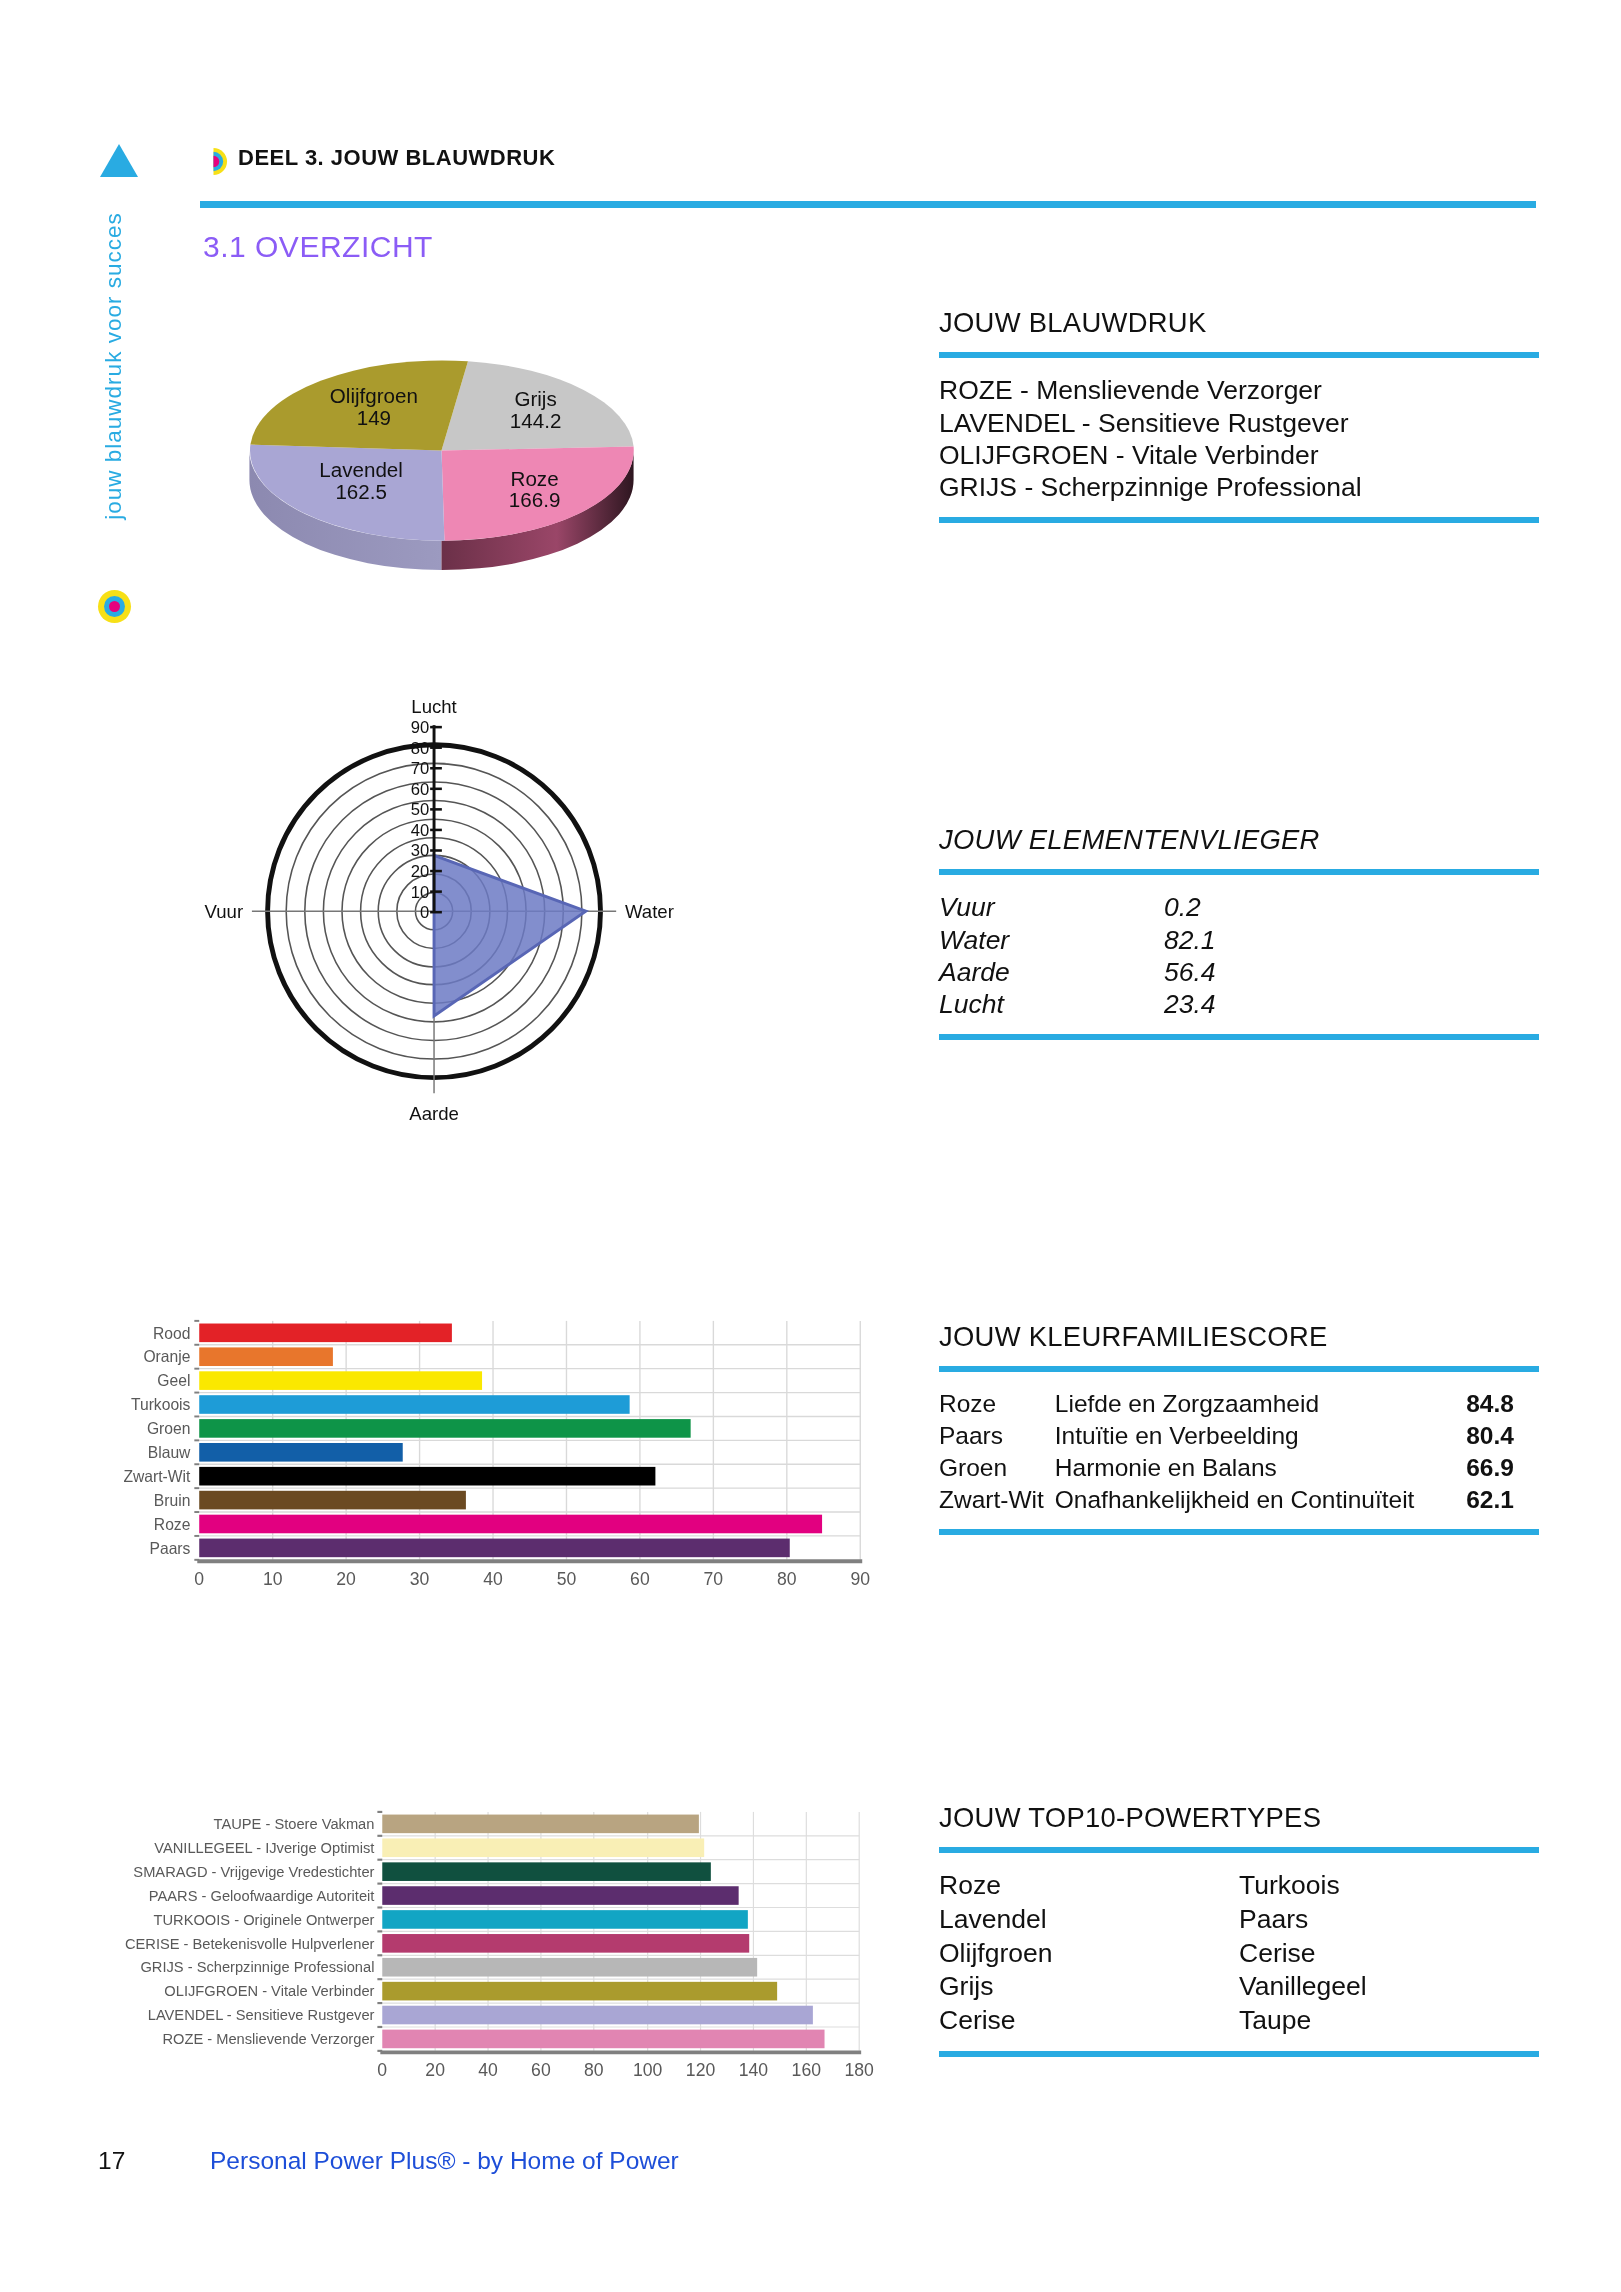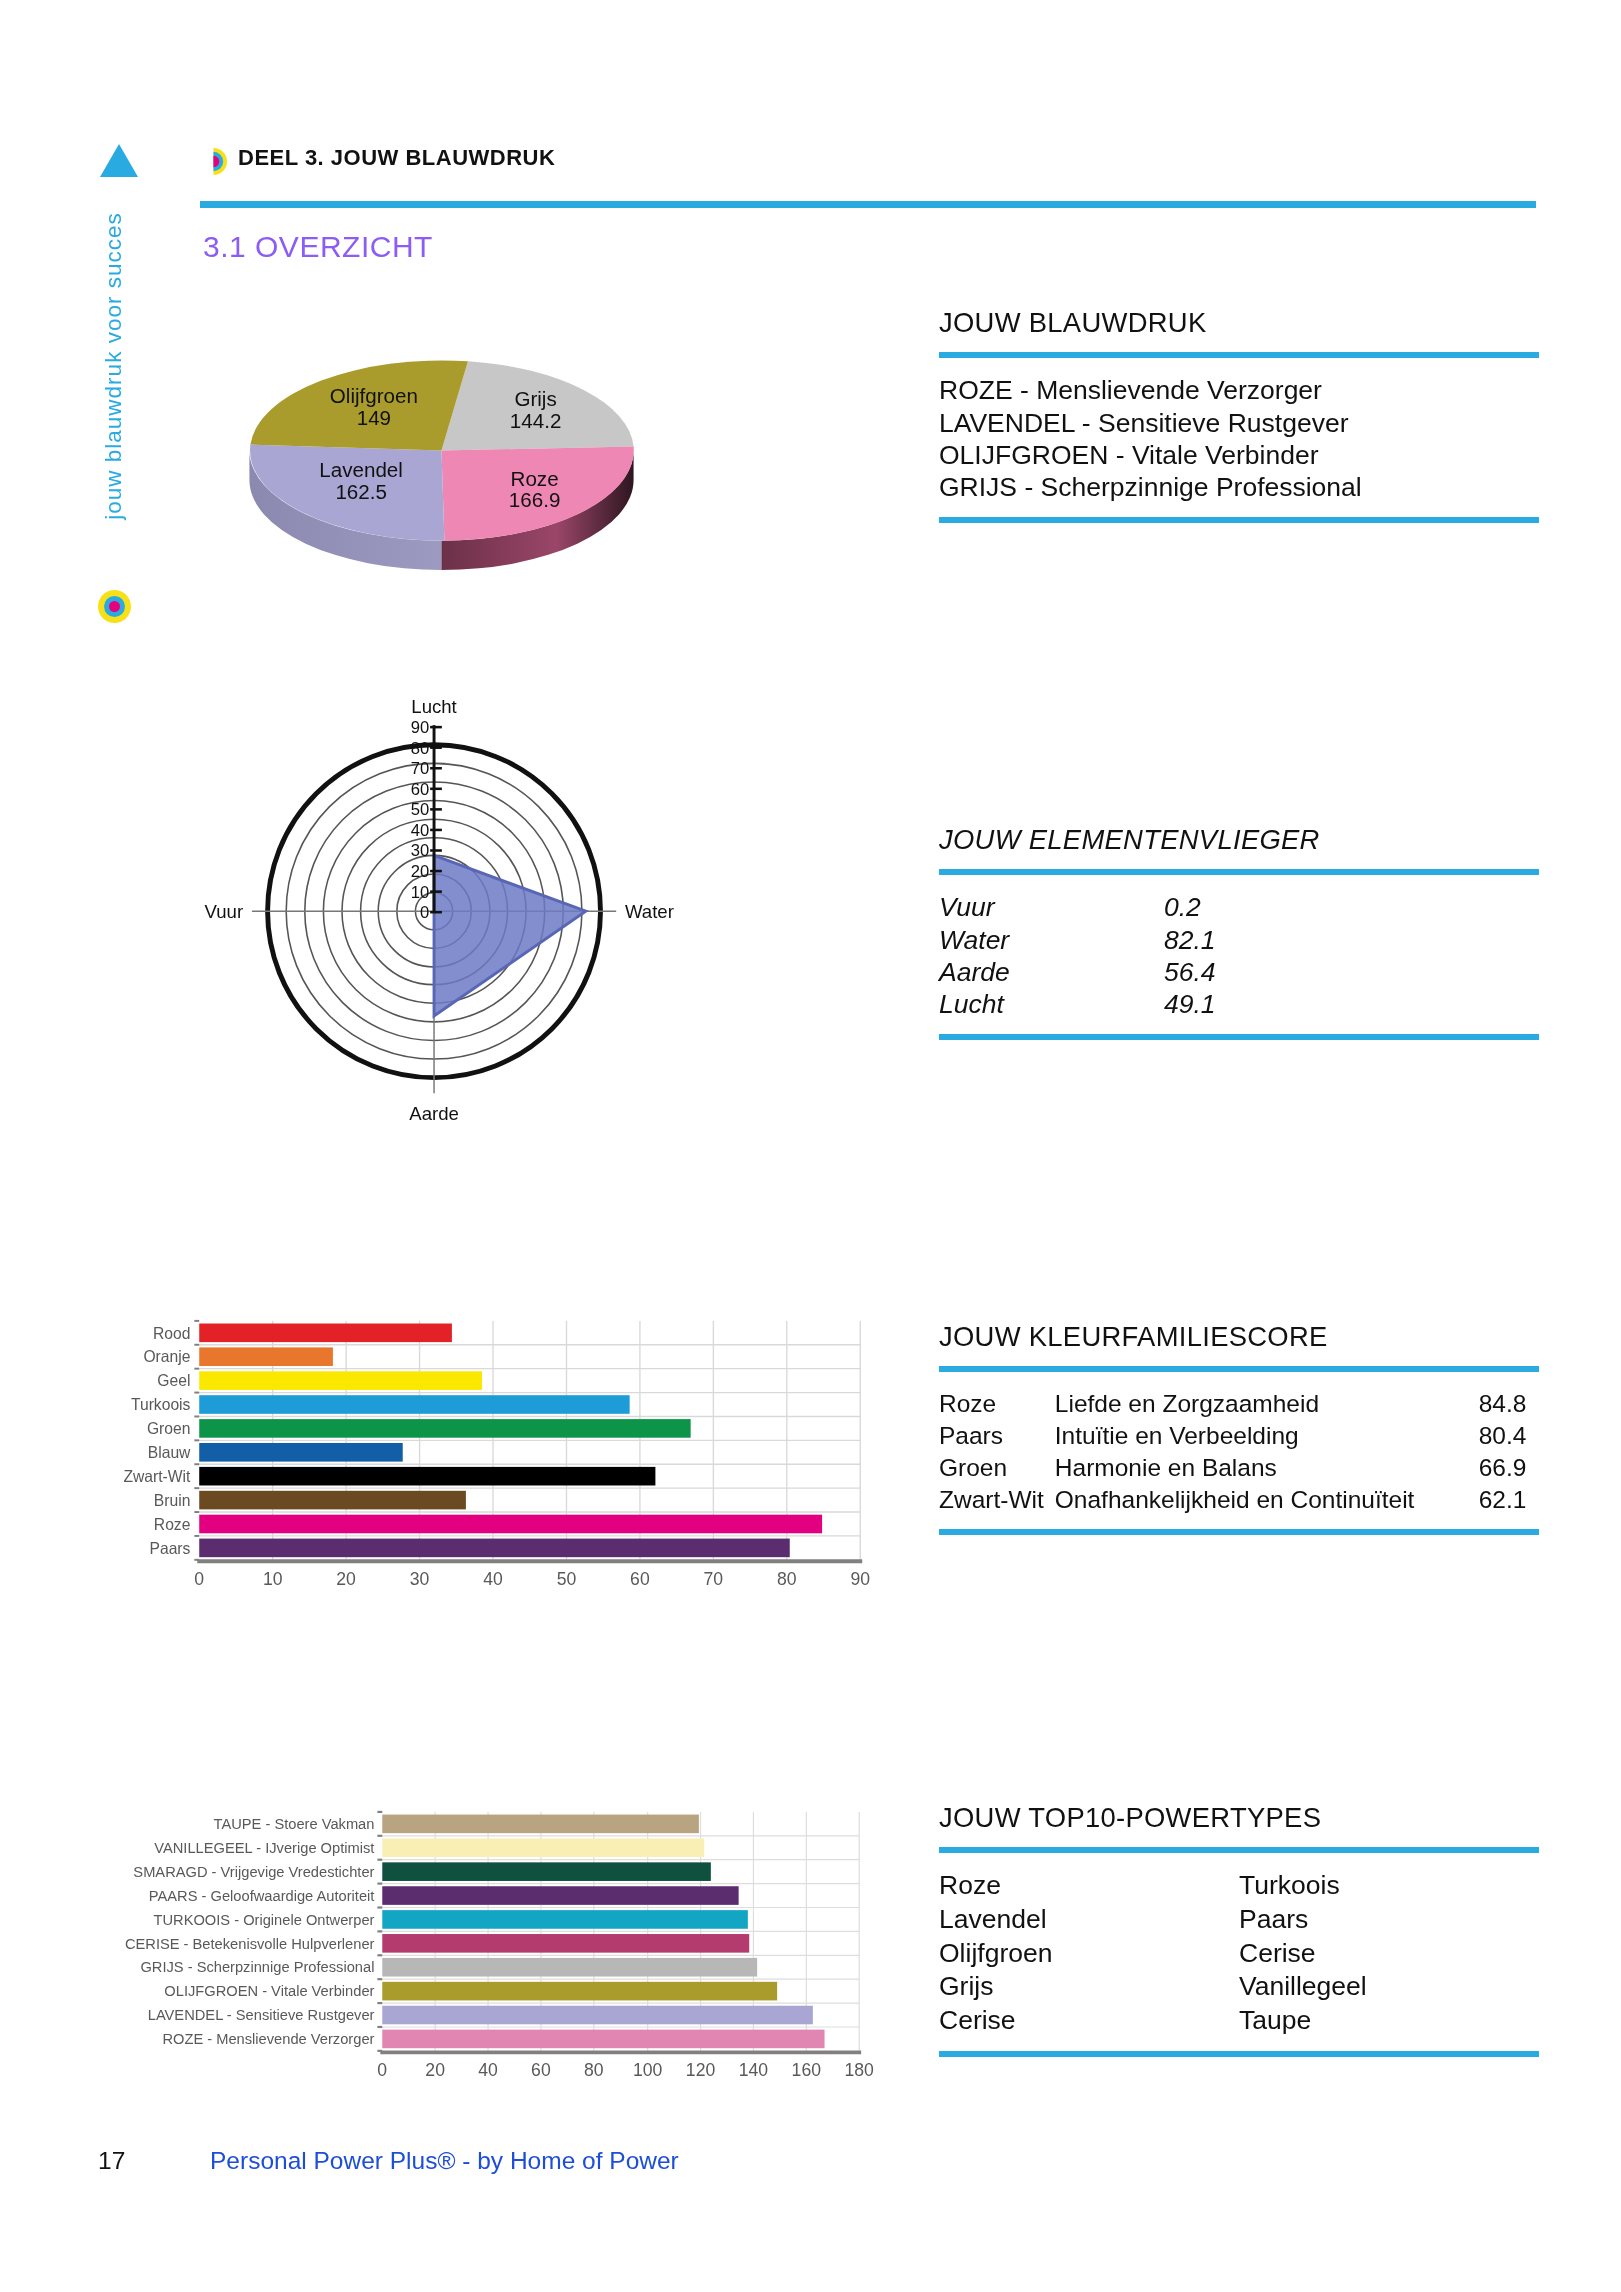--- a/index.html
+++ b/index.html
@@ -74,21 +74,21 @@
   .panel .body { padding: 16.7px 0 13.7px 0; }
   .panel .line {
     font-size: 26.5px; color: #111; line-height: 1.22; white-space: nowrap;
   }
   .kv { display: flex; font-size: 26.5px; color: #111; line-height: 1.22; }
   .kv .k { width: 225px; }
   .kv .v { }
   .kfs-row { display: flex; font-size: 24.5px; color: #111; line-height: 1.30; }
   .kfs-row .c1 { width: 116px; }
   .kfs-row .c2 { width: 412px; }
-  .kfs-row .c3 { text-align: center; width: 73px; }
+  .kfs-row .c3 { text-align: left; width: 73px; font-weight: bold; }
   .two-col { display: flex; }
   .two-col .col { width: 300px; }
   .two-col .col div { font-size: 26.5px; color: #111; line-height: 1.27; }
 
   
   .pie-wrap { position: absolute; left: 221px; top: 323px; width: 441px; height: 255px; }
 
   
   .radar-wrap { position: absolute; left: 181px; top: 686px; width: 510px; height: 470px; }
 
@@ -399,21 +399,21 @@
       <div class="kv">
         <span class="k">Water</span>
         <span class="v">82.1</span>
       </div>
       <div class="kv">
         <span class="k">Aarde</span>
         <span class="v">56.4</span>
       </div>
       <div class="kv">
         <span class="k">Lucht</span>
-        <span class="v">49.1</span>
+        <span class="v">23.4</span>
       </div>
     </div>
     <div class="bar"></div>
   </div>
 
   <div class="panel" style="top:1321px;">
     <h2>JOUW KLEURFAMILIESCORE</h2>
     <div class="bar"></div>
     <div class="body">
       <div class="kfs-row">

